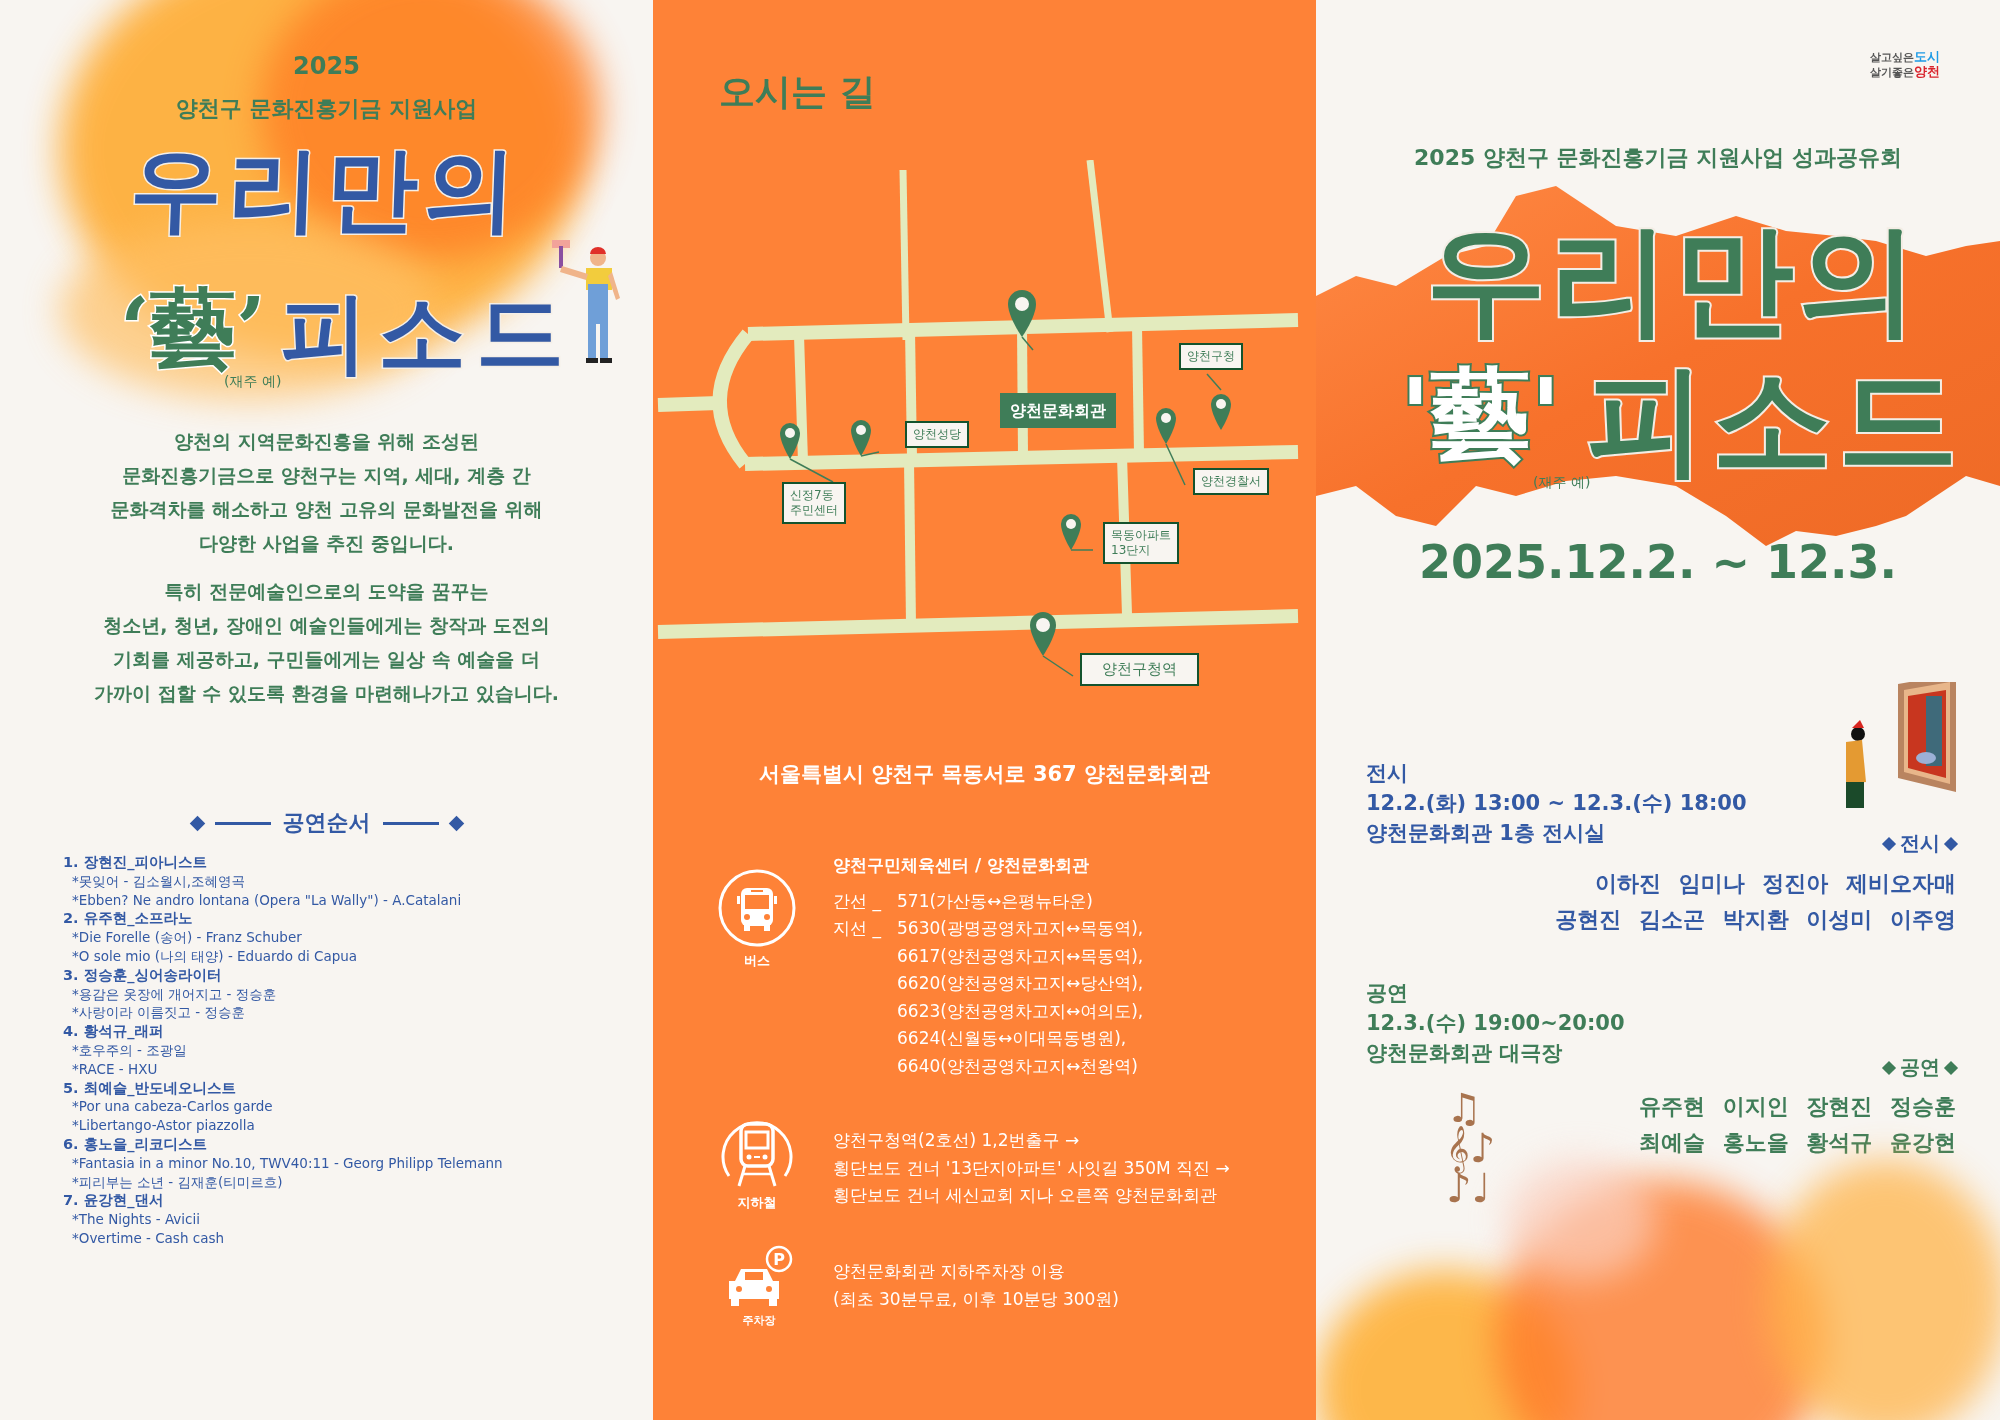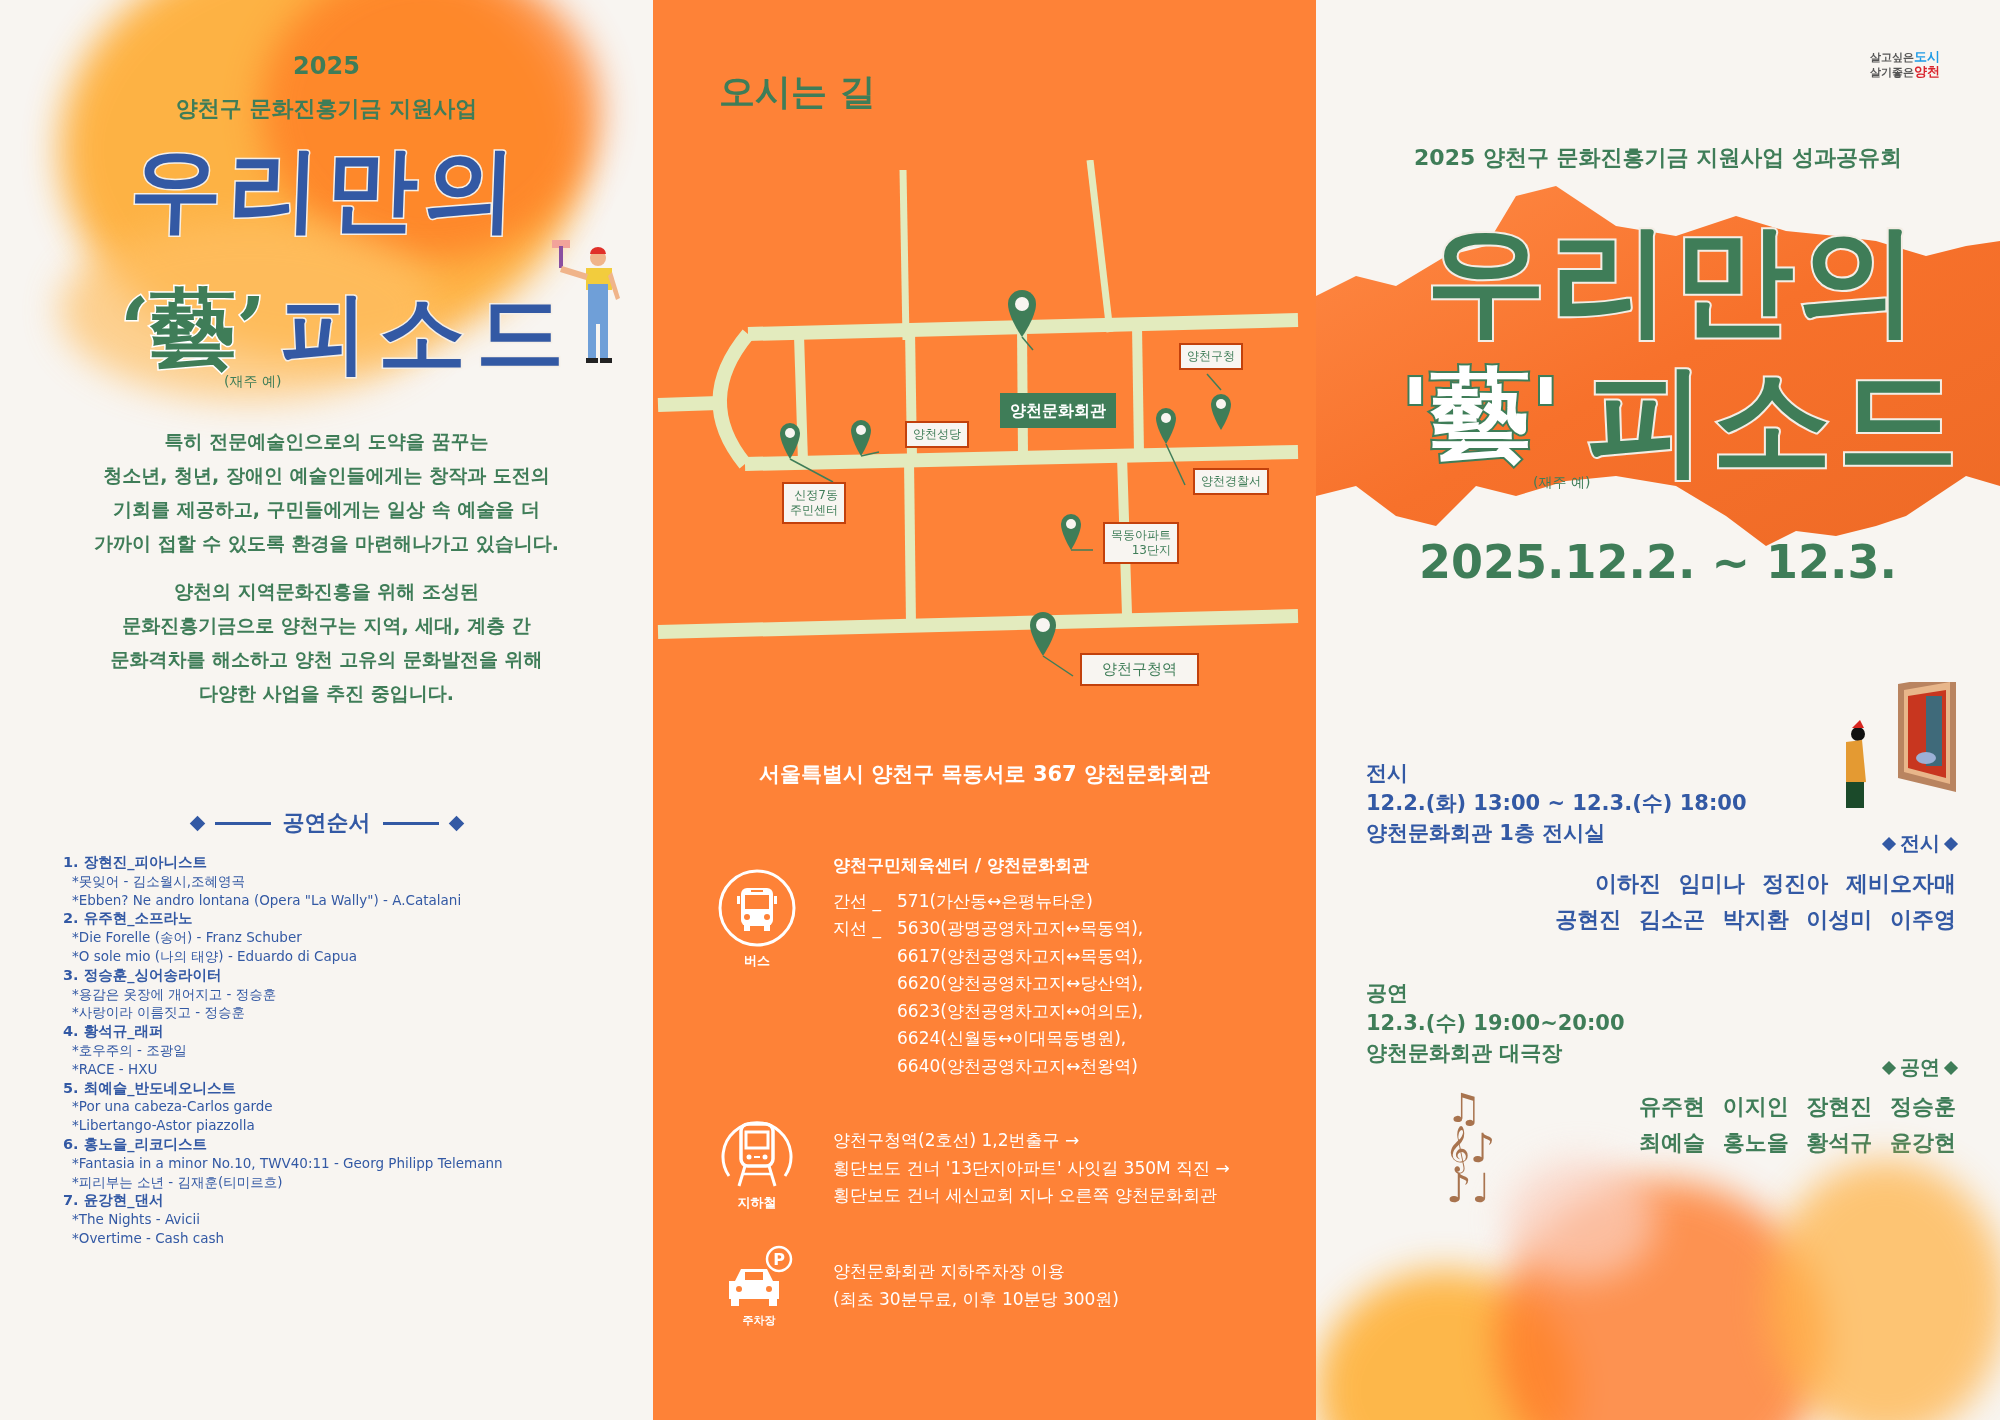--- a/index.html
+++ b/index.html
@@ -28,21 +28,21 @@
   .l-order-title .line { width: 56px; height: 3px; background: #3359a4; position: relative; }
   .diamond { width: 11px; height: 11px; background: currentColor; transform: rotate(45deg); display: inline-block; }
 
   .program { position: absolute; top: 853px; left: 63px; width: 560px; color: #3359a4; font-size: 14px; line-height: 18.8px; }
   .program .perf { font-weight: bold; font-size: 14.5px; }
   .program .song { padding-left: 9px; font-size: 13.5px; }
 
   
   .m-title { position: absolute; top: 68px; left: 66px; color: #3f7d58; font-weight: bold; font-size: 36px; }
   .map { position: absolute; top: 160px; left: 0; width: 663px; height: 540px; }
-  .maplabel { position: absolute; background: #f8f5f1; border: 2px solid #c2410c; color: #3f7d58; font-size: 12px; text-align: right; padding: 4px 6px; line-height: 15px; }
+  .maplabel { position: absolute; background: #f8f5f1; border: 2px solid #14532d; color: #3f7d58; font-size: 12px; text-align: left; padding: 4px 6px; line-height: 15px; }
   .maplabel.main { background: #3f7d58; color: #fff; font-size: 16px; font-weight: bold; padding: 8px 8px; border-color: #3f7d58; }
 
   .m-address { position: absolute; top: 760px; left: 0; width: 663px; text-align: center; color: #fff; font-weight: bold; font-size: 21px; }
 
   .trans-icon { position: absolute; color: #fff; text-align: center; }
   .trans-icon .lbl { font-size: 13px; font-weight: bold; display: block; }
   .trans { position: absolute; left: 180px; color: #fff; font-size: 17px; line-height: 27.5px; }
   .trans .head { font-weight: bold; margin-bottom: 8px; }
   .bus-row { display: flex; }
   .bus-row .k { width: 64px; }
@@ -91,30 +91,30 @@
     <rect x="40" y="48" width="20" height="40" fill="#6f9fd8"></rect>
     <rect x="40" y="86" width="8" height="38" fill="#6f9fd8"></rect>
     <rect x="52" y="86" width="8" height="38" fill="#6f9fd8"></rect>
     <rect x="38" y="122" width="12" height="5" fill="#222"></rect>
     <rect x="52" y="122" width="12" height="5" fill="#222"></rect>
     <path d="M64 36 L72 62 L68 64 L60 40z" fill="#f0b48a"></path>
   </svg>
 
   <div class="l-intro">
     <p>
+      <span>양천의 지역문화진흥을 위해 조성된</span><br>
+      <span>문화진흥기금으로 양천구는 지역, 세대, 계층 간</span><br>
+      <span>문화격차를 해소하고 양천 고유의 문화발전을 위해</span><br>
+      <span>다양한 사업을 추진 중입니다.</span>
+    </p>
+    <p>
       <span>특히 전문예술인으로의 도약을 꿈꾸는</span><br>
       <span>청소년, 청년, 장애인 예술인들에게는 창작과 도전의</span><br>
       <span>기회를 제공하고, 구민들에게는 일상 속 예술을 더</span><br>
       <span>가까이 접할 수 있도록 환경을 마련해나가고 있습니다.</span>
-    </p>
-    <p>
-      <span>양천의 지역문화진흥을 위해 조성된</span><br>
-      <span>문화진흥기금으로 양천구는 지역, 세대, 계층 간</span><br>
-      <span>문화격차를 해소하고 양천 고유의 문화발전을 위해</span><br>
-      <span>다양한 사업을 추진 중입니다.</span>
     </p>
   </div>
 
   <div class="l-order-title">
     <span class="diamond"></span>
     <span class="line"></span>
     <span>공연순서</span>
     <span class="line"></span>
     <span class="diamond"></span>
   </div>

